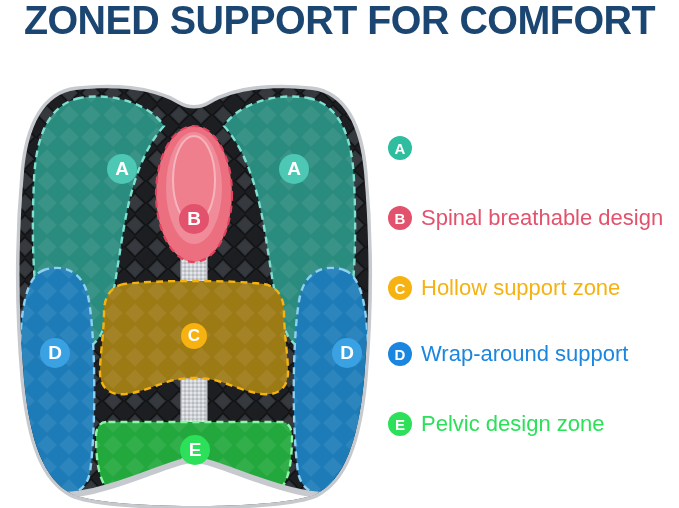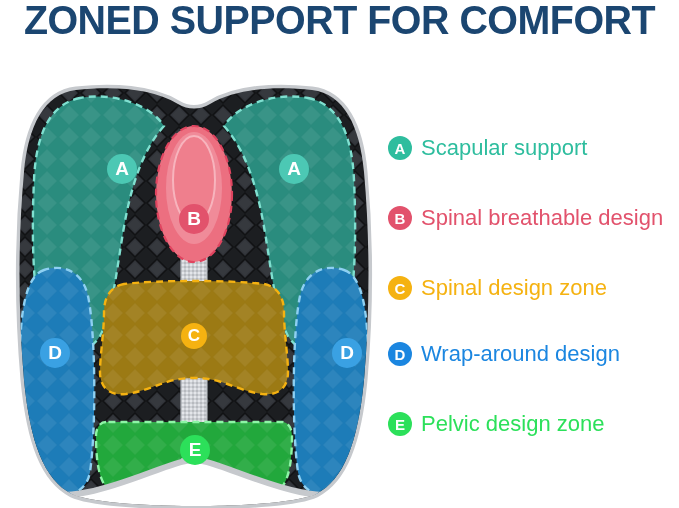--- a/index.html
+++ b/index.html
@@ -322,35 +322,34 @@
   <div class="zone-badge zb-sm" style="left:167px; top:263px; background:#f5b211;">C</div>
   <div class="zone-badge zb-lg" style="left:26px; top:278px; background:#3aa1e3;">D</div>
   <div class="zone-badge zb-lg" style="left:318px; top:278px; background:#3aa1e3;">D</div>
   <div class="zone-badge zb-lg" style="left:166px; top:375px; background:#2ce05a;">E</div>
 </div>
 
 <div id="legend">
 
   <div class="legend-row" style="top:0px;">
     <span class="legend-dot" style="background: rgb(46, 189, 158);">A</span>
-    <span class="legend-text" style="color:#2ebd9e;">Scapular support</span>
   </div>
 
   <div class="legend-row" style="top:70px;">
     <span class="legend-dot" style="background: rgb(226, 82, 108);">B</span>
     <span class="legend-text" style="color:#e2526c;">Spinal breathable design</span>
   </div>
 
   <div class="legend-row" style="top:140px;">
     <span class="legend-dot" style="background: rgb(245, 178, 17);">C</span>
-    <span class="legend-text" style="color:#f5b211;">Spinal design zone</span>
+    <span class="legend-text" style="color:#f5b211;">Hollow support zone</span>
   </div>
 
   <div class="legend-row" style="top:206px;">
     <span class="legend-dot" style="background: rgb(27, 134, 224);">D</span>
-    <span class="legend-text" style="color:#1b86e0;">Wrap-around design</span>
+    <span class="legend-text" style="color:#1b86e0;">Wrap-around support</span>
   </div>
 
   <div class="legend-row" style="top:276px;">
     <span class="legend-dot" style="background: rgb(44, 224, 90);">E</span>
     <span class="legend-text" style="color:#2ce05a;">Pelvic design zone</span>
   </div>
 </div>
 
 </body></html>

